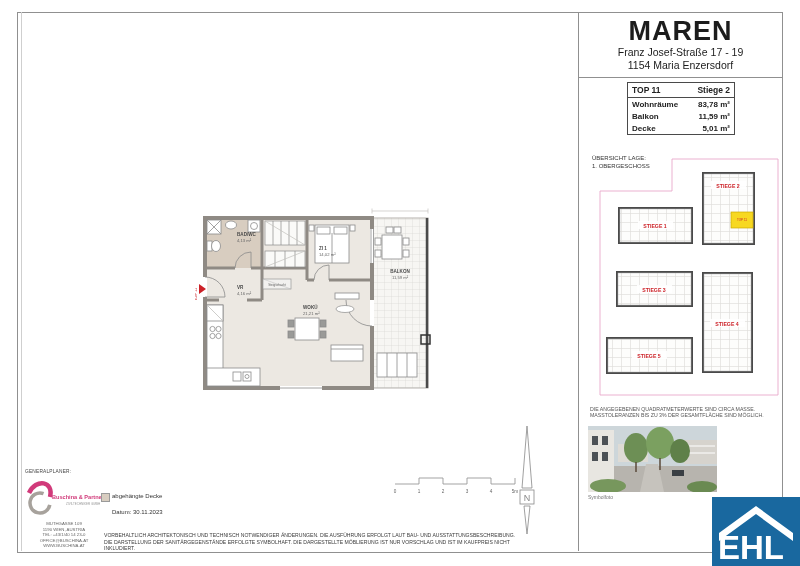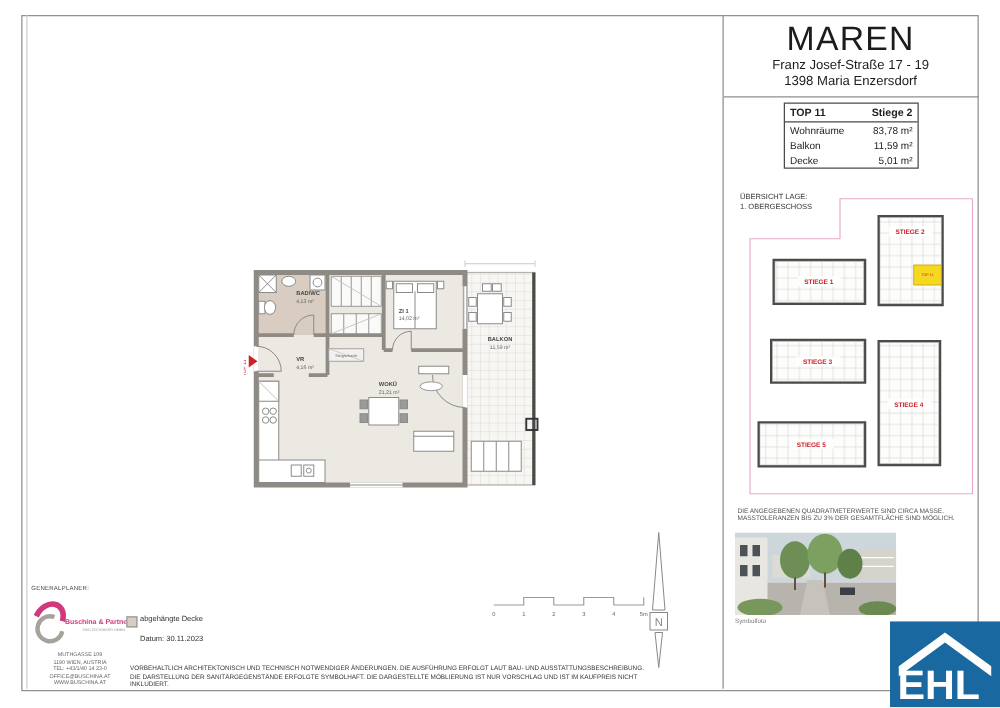--- a/index.html
+++ b/index.html
@@ -5,28 +5,28 @@
   html,body{margin:0;padding:0;background:#fff;}
   body{width:800px;height:566px;position:relative;overflow:hidden;
        font-family:"Liberation Sans",sans-serif;color:#222;}
   .abs{position:absolute;}
   
   .frame{left:17px;top:12px;width:764px;height:539px;border:1px solid #909090;}
   .frame-inner{left:21px;top:12px;width:0;height:539px;border-left:1px solid #cfcfcf;}
   .right-divider{left:578px;top:12px;width:0;height:539px;border-left:1px solid #909090;}
   
   .titleblock{left:580px;top:16px;width:201px;text-align:center;}
-  .project-title{font-size:27px;font-weight:400;letter-spacing:1px;color:#1c1c1c;line-height:30px;}
+  .project-title{font-size:27px;font-weight:700;letter-spacing:1px;color:#1c1c1c;line-height:30px;}
   .addr{font-size:10.5px;line-height:13px;color:#1c1c1c;text-align:center;}
   .tb-rule{left:579px;top:77px;width:204px;border-top:1px solid #909090;}
   
   .unit-table{left:627px;top:82px;width:106px;border:1px solid #4a4a4a;background:#fff;}
   .ut-head{display:flex;justify-content:space-between;font-size:8.5px;font-weight:bold;
            padding:2px 4px;border-bottom:1px solid #4a4a4a;}
-  .ut-row{display:flex;justify-content:space-between;font-size:8px;padding:1.5px 4px;color:#222;}
+  .ut-row{display:flex;justify-content:space-between;font-size:8px;padding:1.5px 4px;color:#222;font-weight:bold;}
   
   .ov-heading{left:592px;top:155px;font-size:6px;line-height:7.5px;color:#333;}
   .ov-note{left:590px;top:406px;width:195px;font-size:5.2px;line-height:6.4px;color:#555;}
   .photo-caption{left:588px;top:494px;font-size:5px;color:#777;}
   
   .gp-heading{left:25px;top:469px;font-size:4.8px;color:#444;letter-spacing:.2px;}
   .gp-address{left:18px;top:521px;width:92px;text-align:center;font-size:4.3px;line-height:5.5px;color:#666;}
   
   .legend-swatch{left:101px;top:493px;width:7px;height:7px;background:#d8cdc0;border:1px solid #9a9a9a;}
   .legend-label{left:112px;top:493px;font-size:6px;color:#333;}
@@ -39,21 +39,21 @@
 </head>
 <body>
 
 <div class="abs frame"></div>
 <div class="abs frame-inner"></div>
 <div class="abs right-divider"></div>
 
 <div class="abs titleblock">
   <div class="project-title">MAREN</div>
   <div class="addr">Franz Josef-Straße 17 - 19</div>
-  <div class="addr">1398  Maria Enzersdorf</div>
+  <div class="addr">1154  Maria Enzersdorf</div>
 </div>
 <div class="abs tb-rule"></div>
 
 <div class="abs unit-table">
   <div class="ut-head">
     <span>TOP 11</span>
     <span>Stiege 2</span>
   </div>
   <div class="ut-row">
     <span>Wohnräume</span>

